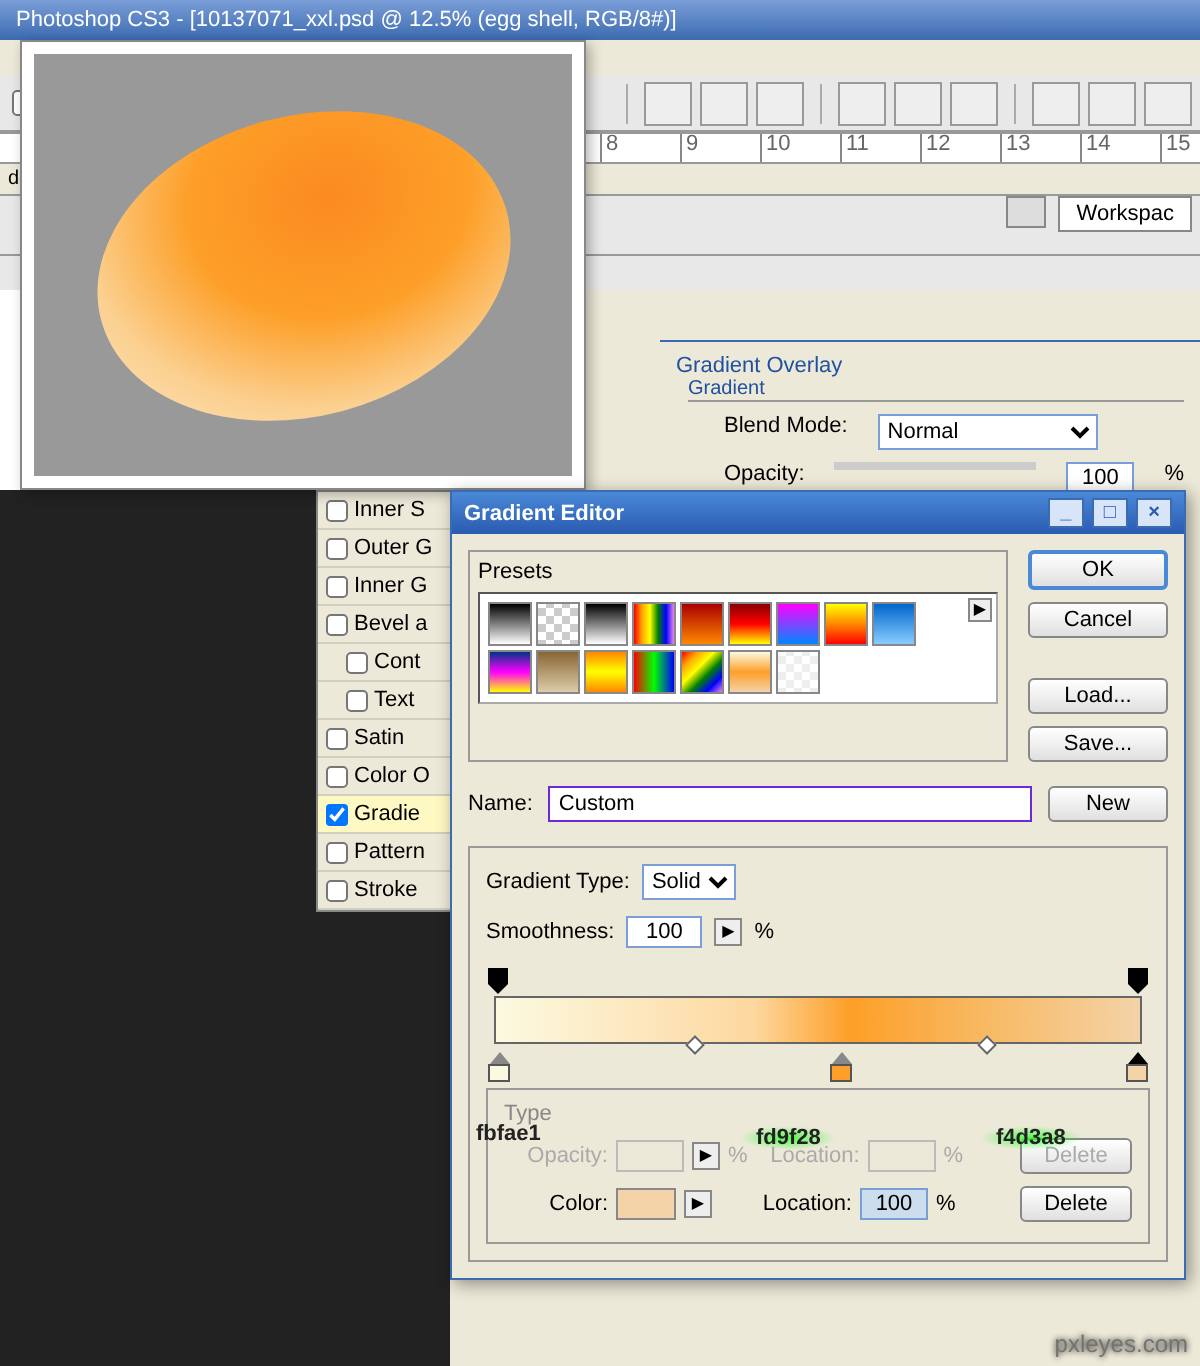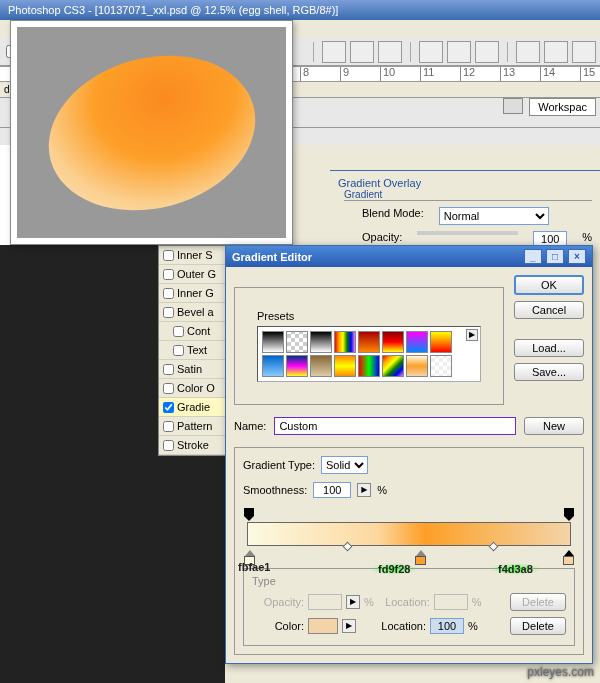--- a/index.html
+++ b/index.html
@@ -39,21 +39,21 @@
 .grad-overlay select { border: 1px solid #7a9ed8; background: #fff; font-size: 11px; width: 110px; height: 18px; }
 .grad-overlay .slider { flex: 1; height: 4px; background: #ccc; position: relative; }
 .grad-overlay input.num { width: 34px; border: 1px solid #7a9ed8; text-align: center; font-size: 11px; height: 16px; }
 
 
 .dialog { position: absolute; left: 225px; top: 245px; width: 368px; background: #ece9d8; border: 1px solid #3b6bb0; box-shadow: 2px 2px 8px rgba(0,0,0,0.4); z-index: 100; }
 .dialog .dlg-title { background: linear-gradient(#4a88d8, #2a5bb0); color: #fff; padding: 3px 6px; display: flex; justify-content: space-between; align-items: center; font-weight: bold; font-size: 11px; }
 .dlg-title .win-btns span { display: inline-block; width: 18px; height: 15px; background: #d8e4f8; border: 1px solid #3b6bb0; margin-left: 1px; text-align: center; line-height: 13px; color: #2a5bb0; font-size: 10px; }
 .dlg-body { padding: 8px; }
 .dlg-row { display: flex; gap: 10px; }
-.presets-box { flex: 1; border: 1px solid #999; padding: 22px; margin-top: 12px; }
+.presets-box { flex: 1; border: 1px solid #999; padding: 4px; }
 .presets-label { margin-bottom: 4px; }
 .presets-grid { display: flex; flex-wrap: wrap; gap: 2px; background: #fff; border: 1px inset #aaa; padding: 4px 18px 4px 4px; position: relative; }
 .presets-grid .arrow { position: absolute; right: 2px; top: 2px; width: 12px; height: 12px; border: 1px solid #888; background: #eee; font-size: 8px; text-align: center; }
 .preset { width: 22px; height: 22px; border: 1px solid #888; }
 .side-btns { display: flex; flex-direction: column; gap: 6px; width: 70px; }
 .btn { border: 1px solid #888; background: linear-gradient(#fff,#e0e0e0); padding: 2px 0; text-align: center; border-radius: 3px; cursor: default; font-size: 11px; }
 .btn.default { border: 2px solid #4a88d8; }
 
 .name-row { display: flex; align-items: center; gap: 8px; margin-top: 12px; }
 .name-row input { flex: 1; border: 1px solid #6d28d9; padding: 2px 4px; font-size: 11px; height: 18px; }

